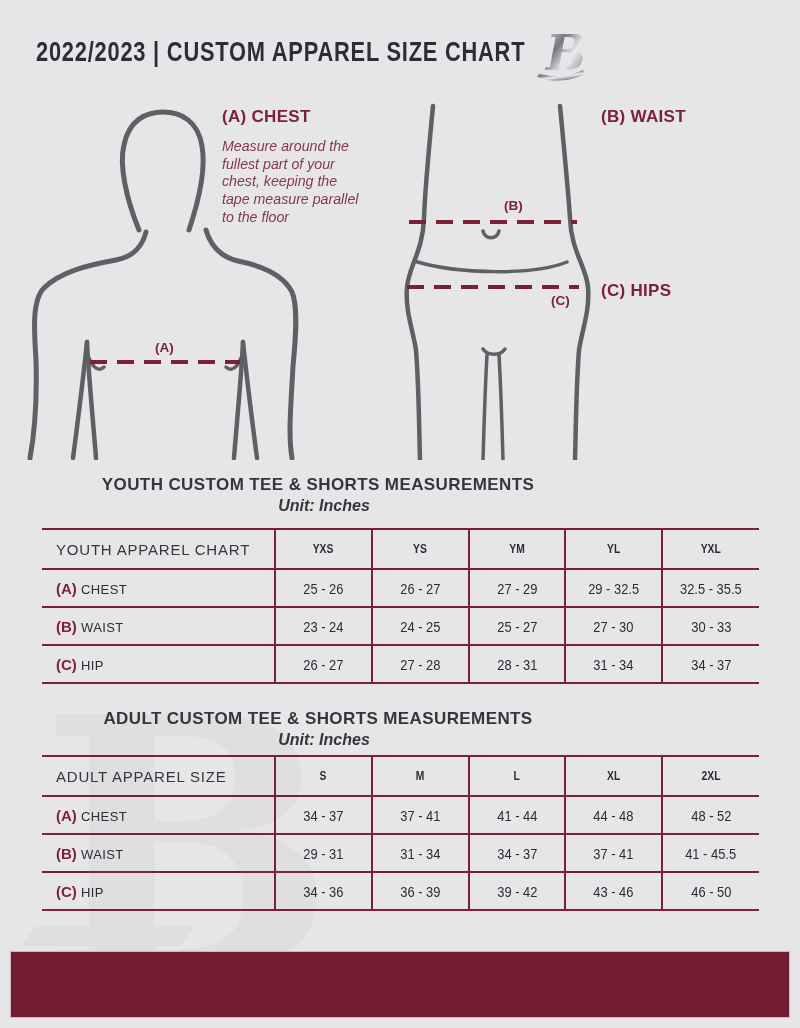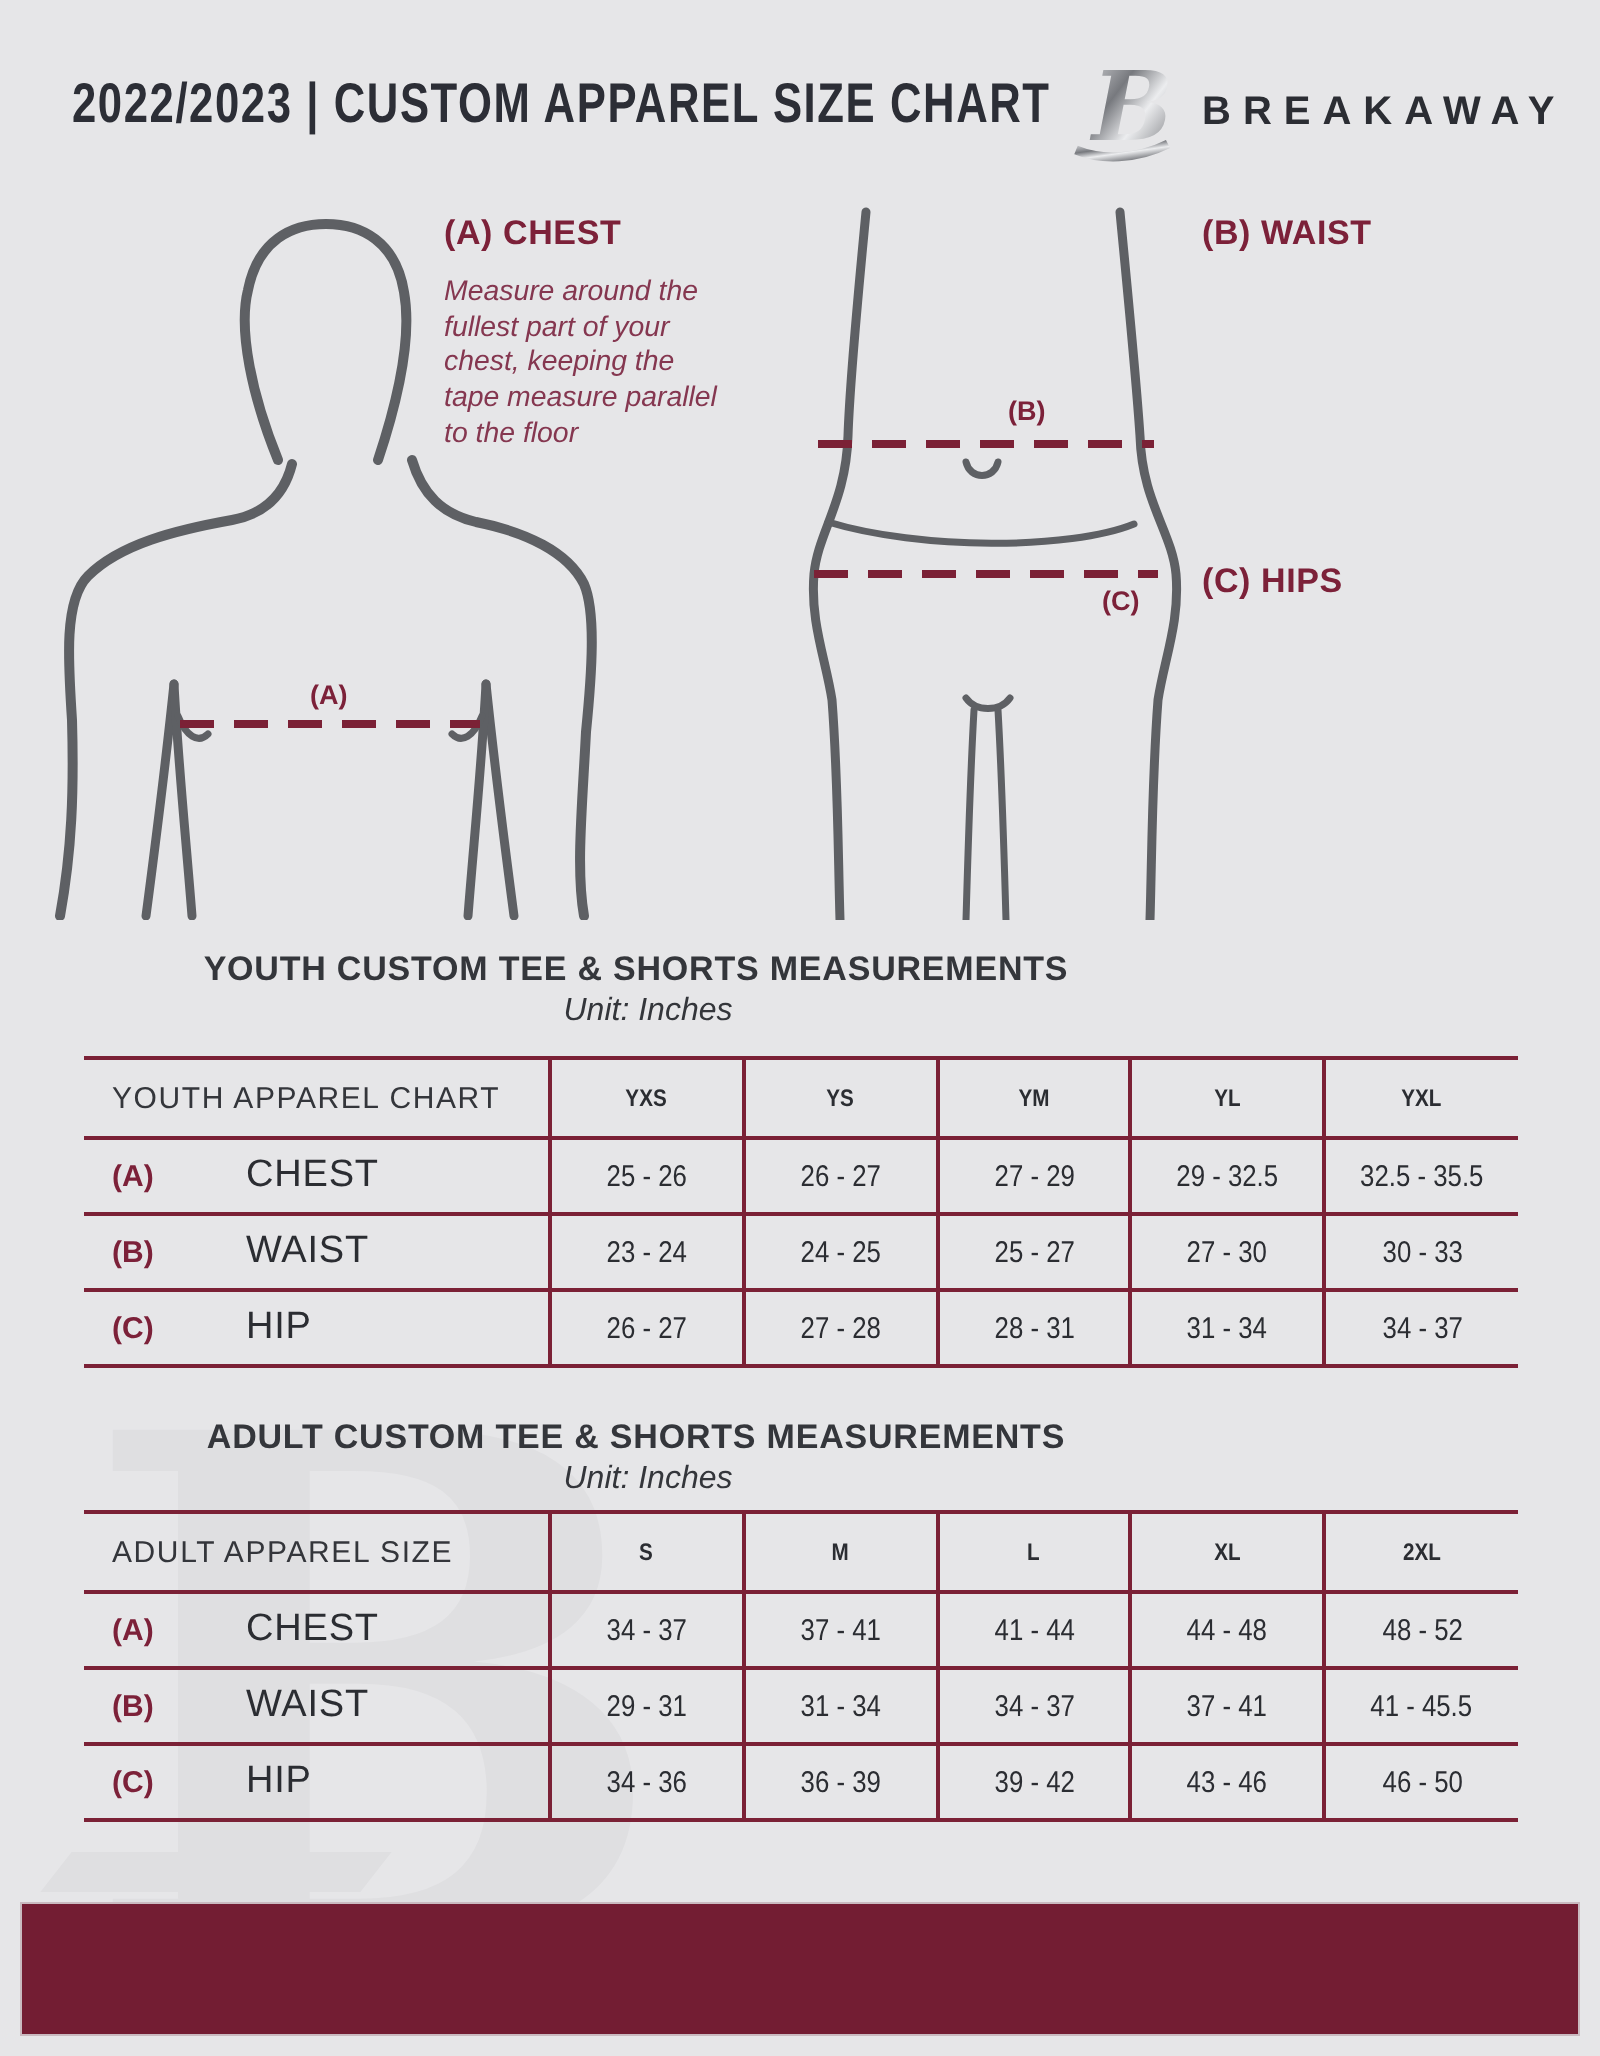--- a/index.html
+++ b/index.html
@@ -49,21 +49,21 @@
     font-size:13.5px; font-weight:800; color:#7c2139; z-index:1;
   }
 
   
   .section-title{
     left:0; width:636px; text-align:center;
     font-size:17px; font-weight:700; letter-spacing:.4px; color:#34363b;
   }
   .section-subtitle{
     left:0; width:648px; text-align:center;
-    font-size:16px; font-weight:400; font-style:italic; color:#34363b;
+    font-size:16px; font-weight:700; font-style:italic; color:#34363b;
   }
 
   
   table.size-table{
     border-collapse:collapse; table-layout:fixed;
     width:717px; z-index:1; position:absolute; left:42px;
     background:transparent;
   }
   table.size-table col.c0{width:233px;}
   table.size-table col.cn{width:96.8px;}
@@ -73,21 +73,21 @@
     background:transparent;
   }
   table.size-table th+th, table.size-table td+td{ border-left:2px solid #7b2136; }
   table.size-table thead th{ height:38px; font-size:12px; font-weight:700; color:#2b2d32; }
   table.size-table tbody td{ height:36px; font-size:15px; color:#2b2d32; }
   table.size-table .label-col{ text-align:left; padding-left:14px; }
   table.size-table thead .label-col{
     font-size:15px; font-weight:400; letter-spacing:.8px; color:#34363b;
   }
   table.size-table .marker{ font-weight:800; color:#7c2139; font-size:15px; }
-  table.size-table .rowlabel{ color:#2b2d32; font-size:19px; letter-spacing:.4px;margin-left:42px; }
+  table.size-table .rowlabel{ color:#2b2d32; font-size:13px; letter-spacing:.4px; }
   .cond{ display:inline-block; transform:scaleX(0.86); }
 
   
   .footer-bar{
     left:10px; top:951px; width:778px; height:65px;
     background:#731d33; border:1px solid #c9bac0; z-index:2;
   }
 
   svg .body-line{ stroke:#5e6064; fill:none; stroke-linecap:round; }
   svg .dash-line{ stroke:#7b2136; fill:none; stroke-width:4; stroke-dasharray:17 10; }
@@ -110,21 +110,20 @@
           <stop offset="0.35" stop-color="#77797e"></stop>
           <stop offset="0.6" stop-color="#ecedef"></stop>
           <stop offset="1" stop-color="#64666b"></stop>
         </linearGradient>
       </defs>
       <text x="10" y="48" font-family="DejaVu Serif, serif" font-style="italic" font-weight="700" font-size="48" fill="url(#metal)">B</text>
       <path d="M 6,18 L 26,18" stroke="url(#metal)" stroke-width="4" fill="none"></path>
       <path d="M 2,53 C 14,58 32,58 48,50" stroke="url(#metal)" stroke-width="4.5" fill="none"></path>
     </svg>
   </div>
-  <div class="abs brand-text">BREAKAWAY</div>
 
   <svg class="abs" style="left:15px; top:106px;" width="300" height="354" viewBox="0 0 300 354">
     <path class="body-line" stroke-width="5" d="M 124,124 C 111,92 104,59 109,39 C 114,14 131,6 148,6 C 166,6 183,15 187,40 C 191,62 184,94 174,124"></path>
     <path class="body-line" stroke-width="5" d="M 131,126 C 127,142 117,151 101,154 C 73,159 45,166 29,182 C 17,194 19,224 21,254 C 22,289 21,319 15,352"></path>
     <path class="body-line" stroke-width="5" d="M 191,124 C 196,141 206,151 223,155 C 248,160 269,170 277,186 C 283,200 281,230 278,260 C 276,299 273,329 277,352"></path>
     <path class="body-line" stroke-width="4.5" d="M 72,236 C 68,274 63,314 58,352"></path>
     <path class="body-line" stroke-width="4.5" d="M 72,236 C 74,274 78,314 81,352"></path>
     <path class="body-line" stroke-width="3.5" d="M 74,252 C 78,262 84,266 89,261"></path>
     <path class="body-line" stroke-width="4.5" d="M 228,236 C 232,274 237,314 242,352"></path>
     <path class="body-line" stroke-width="4.5" d="M 228,236 C 226,274 222,314 219,352"></path>

